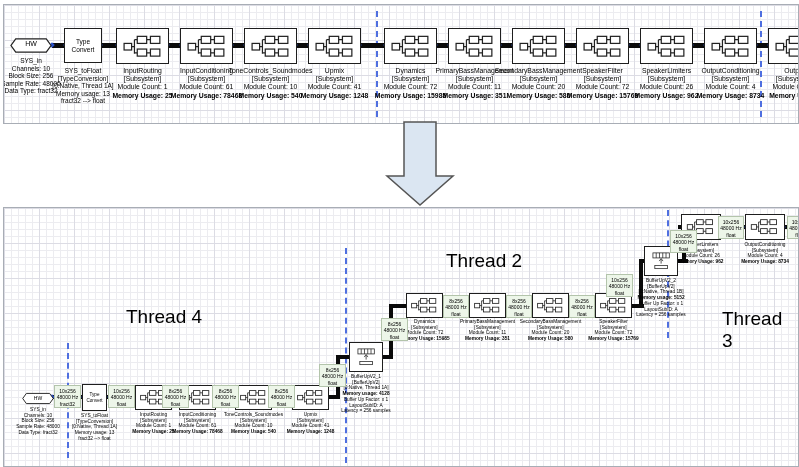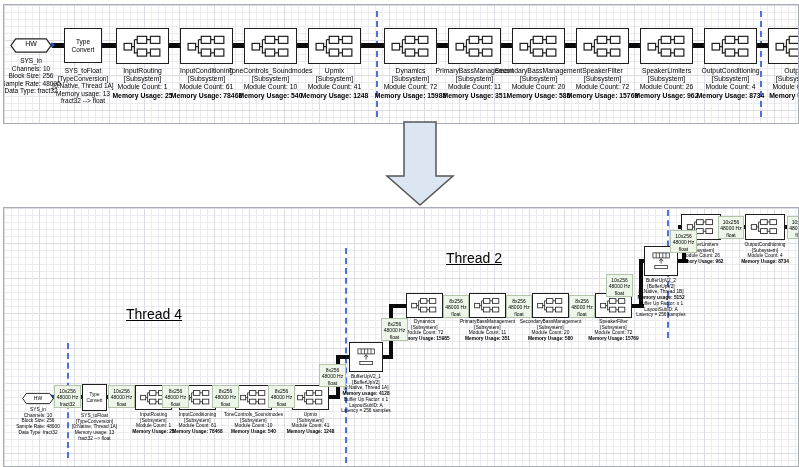--- a/index.html
+++ b/index.html
@@ -20,21 +20,21 @@
   .lbl .b{font-weight:bold;}
   .tcin{font-size:6.5px;line-height:7.5px;text-align:center;}
   .tcin.s5{font-size:4.6px;line-height:5.4px;}
   .wire{position:absolute;background:#0a0a0a;z-index:2;}
   .pw::before,.pw::after{content:"";position:absolute;width:4px;height:4px;background:#2950c8;transform:rotate(45deg);top:0;}
   .pw::before{left:-2px;} .pw::after{right:-2px;}
   .wl{position:absolute;background:#edf6e9;border:1px solid #b3c4ab;box-sizing:border-box;
     font-size:5px;line-height:6.4px;text-align:center;padding-top:2px;z-index:5;}
   .wl i{display:block;font-style:normal;}
   .dash{position:absolute;width:0;border-left:2px dashed #4f6fe0;z-index:1;}
-  .thread{position:absolute;font-size:14px;z-index:6;text-decoration:underline;}
+  .thread{position:absolute;font-size:19px;z-index:6;}
   .hwtxt{position:absolute;text-align:center;z-index:4;}
 </style>
 </head>
 <body>
 
 <svg width="0" height="0" style="position:absolute">
   <defs>
     <symbol id="icoSub" viewBox="0 0 44 26">
       <g fill="#fff" stroke="#222" stroke-width="1.3">
         <rect x="2" y="10" width="8" height="7"></rect>
@@ -232,20 +232,21 @@
 </svg>
 
 <div class="panel" style="left:3px;top:207px;width:794px;height:258px">
 
   <div class="dash" style="left:63px;top:135px;height:115px"></div>
   <div class="dash" style="left:341px;top:40px;height:215px"></div>
   <div class="dash" style="left:663px;top:2px;height:128px"></div>
 
   <div class="thread" style="left:122px;top:98px">Thread 4</div>
   <div class="thread" style="left:442px;top:42px">Thread 2</div>
+  <div class="thread" style="left:718px;top:100px">Thread 3</div>
 
   <svg style="position:absolute;left:18px;top:184px;width:32px;height:13px;z-index:3">
       <use href="#icoHW"></use>
     </svg>
   <div class="hwtxt" style="left:18px;top:187px;width:32px;font-size:5px">HW</div>
   <div class="lbl s5" style="left:-6px;top:199px;width:80px">
     <div>SYS_in</div>
       <div>Channels: 10</div>
     <div>Block Size: 256</div>
       <div>Sample Rate: 48000</div>

